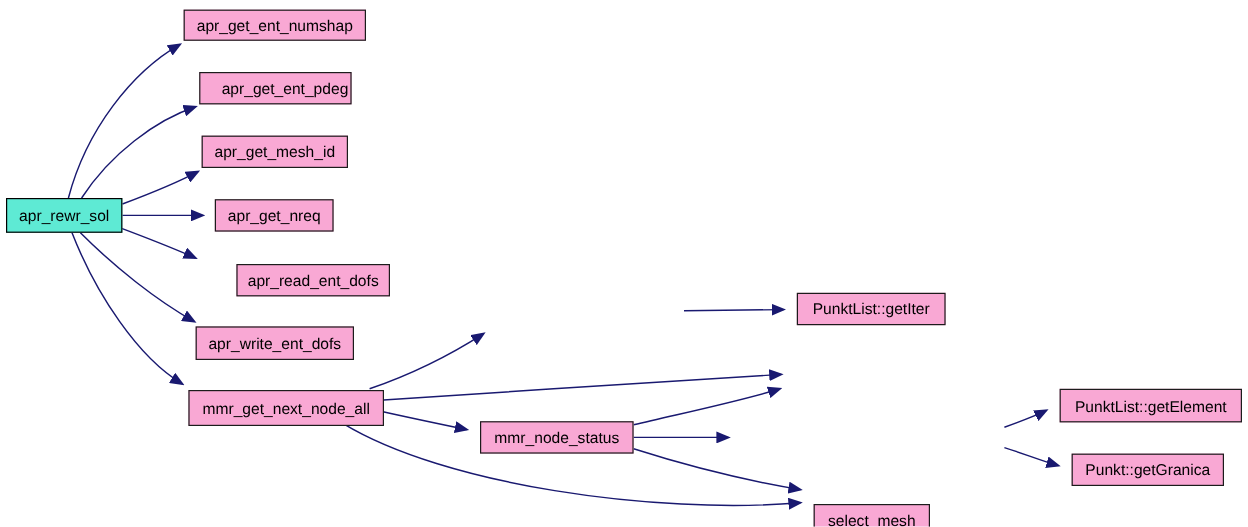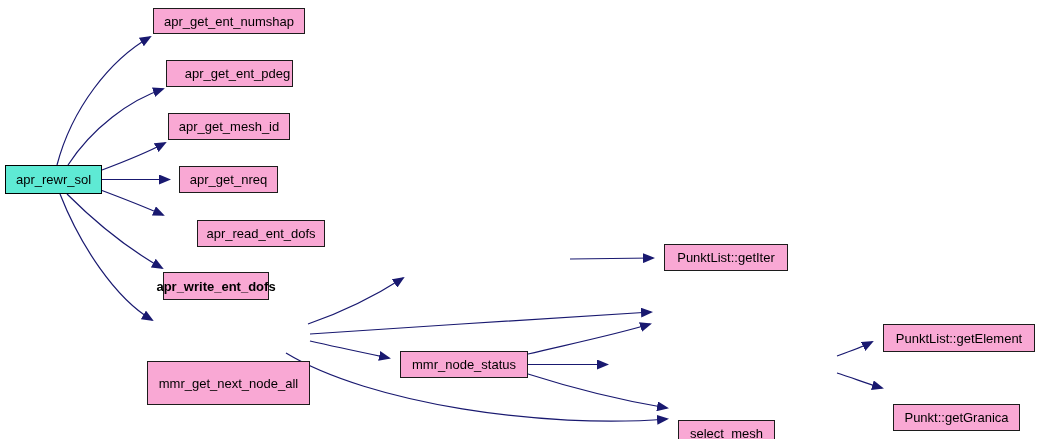--- a/index.html
+++ b/index.html
@@ -87,30 +87,30 @@
   <div class="node" style="left:153px; top:8px; width:152px; height:26px;">apr_get_ent_numshap</div>
 
   <div class="node" style="left:166px; top:60px; width:127px; height:27px;padding-left:16px;">apr_get_ent_pdeg</div>
 
   <div class="node" style="left:168px; top:113px; width:122px; height:27px;">apr_get_mesh_id</div>
 
   <div class="node" style="left:179px; top:166px; width:99px; height:27px;">apr_get_nreq</div>
 
   <div class="node" style="left:165px; top:220px; width:128px; height:27px;margin-left:32px;">apr_read_ent_dofs</div>
 
-  <div class="node" style="left:163px; top:272px; width:106px; height:28px;font-weight:bold;">apr_write_ent_dofs</div>
+  <div class="node" style="left:163px; top:272px; width:132px; height:28px;">apr_write_ent_dofs</div>
 
-  <div class="node" style="left:147px; top:325px; width:163px; height:44px;margin-top:36px;">mmr_get_next_node_all</div>
+  <div class="node" style="left:157px; top:325px; width:163px; height:30px;">mmr_get_next_node_all</div>
 
 
   <div class="node" style="left:664px; top:244px; width:124px; height:27px;">PunktList::getIter</div>
 
 
   <div class="node" style="left:400px; top:351px; width:128px; height:27px;">mmr_node_status</div>
 
 
   <div class="node" style="left:678px; top:404px; width:97px; height:27px;margin-top:16px;">select_mesh</div>
 
   <div class="node" style="left:883px; top:324px; width:152px; height:28px;">PunktList::getElement</div>
 
-  <div class="node" style="left:893px; top:378px; width:127px; height:27px;margin-top:26px;">Punkt::getGranica</div>
+  <div class="node" style="left:893px; top:378px; width:127px; height:27px;">Punkt::getGranica</div>
 
 </div>
 
 </body></html>

